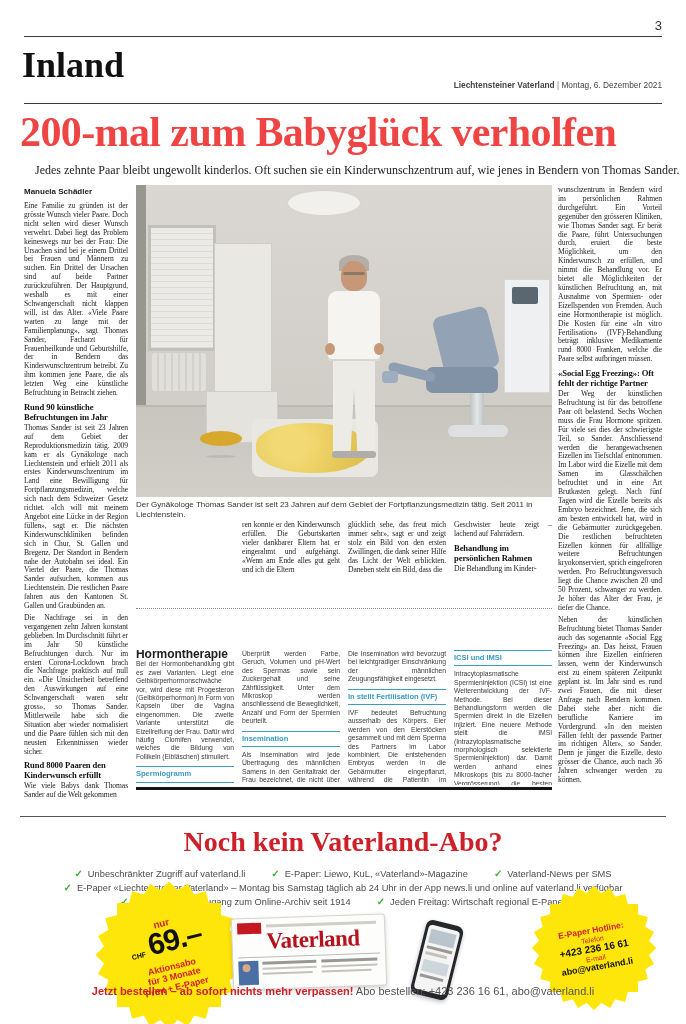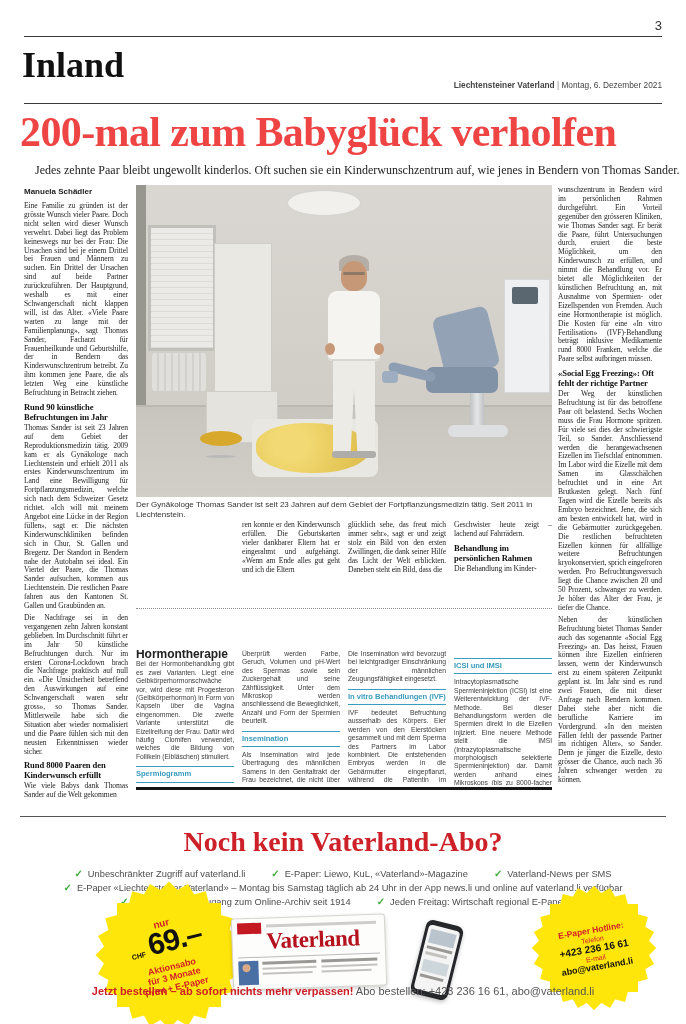--- a/index.html
+++ b/index.html
@@ -143,25 +143,25 @@
     <div class="ihead-blue">Spermiogramm</div>
 
   </div>
   <div class="artcol ibody" style="left:242px;top:650px;width:98px;height:135px;">
     <p>Überprüft werden Farbe, Geruch, Volumen und pH-Wert des Spermas sowie sein Zuckergehalt und seine Zähflüssigkeit. Unter dem Mikroskop werden anschliessend die Beweglichkeit, Anzahl und Form der Spermien beurteilt.</p>
     <div class="ihead-blue">Insemination</div>
     <p>Als Insemination wird jede Übertragung des männlichen Samens in den Genitaltrakt der Frau bezeichnet, die nicht über den Weg der Kopulation erfolgt.</p>
   </div>
   <div class="artcol ibody" style="left:348px;top:650px;width:98px;height:135px;">
     <p>Die Insemination wird bevorzugt bei leichtgradiger Einschränkung der männlichen Zeugungsfähigkeit eingesetzt.</p>
-    <div class="ihead-blue">In vitro Behandlungen (IVF)</div>
+    <div class="ihead-blue">In stellt Fertilisation (IVF)</div>
     <p>IVF bedeutet Befruchtung ausserhalb des Körpers. Eier werden von den Eierstöcken gesammelt und mit dem Sperma des Partners im Labor kombiniert. Die entstehenden Embryos werden in die Gebärmutter eingepflanzt, während die Patientin im Tiefschlaf ist.</p>
   </div>
   <div class="artcol ibody" style="left:454px;top:650px;width:98px;height:135px;">
-    <div class="ihead-blue" style="margin-top:8px;">ICSI und IMSI</div>
+    <div class="ihead-blue" style="margin-top:0;">ICSI und IMSI</div>
     <p>Intracytoplasmatische Spermieninjektion (ICSI) ist eine Weiterentwicklung der IVF-Methode. Bei dieser Behandlungsform werden die Spermien direkt in die Eizellen injiziert. Eine neuere Methode stellt die IMSI (Intrazytoplasmatische morphologisch selektierte Spermieninjektion) dar. Damit werden anhand eines Mikroskops (bis zu 8000-facher Vergrösserung) die besten Spermien für die künstliche Befruchtung ausgewählt.</p>
   </div>
   <div class="rule-heavy" style="left:136px;top:787px;width:416px;height:3px;"></div>
 
   <div class="rule" style="left:20px;top:816px;width:646px;border-color:#555;"></div>
 
   <div class="ad-headline">Noch kein Vaterland-Abo?</div>
 
   <div class="benefit-line" style="top:868px;">
     <span class="benefit-item">

